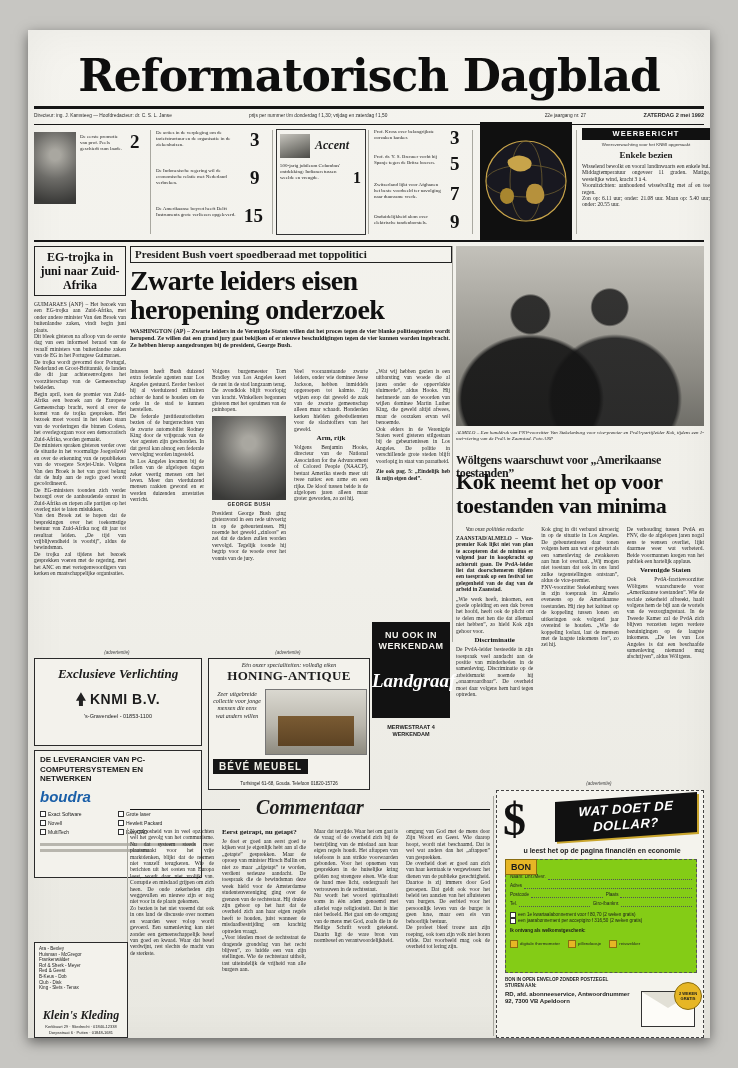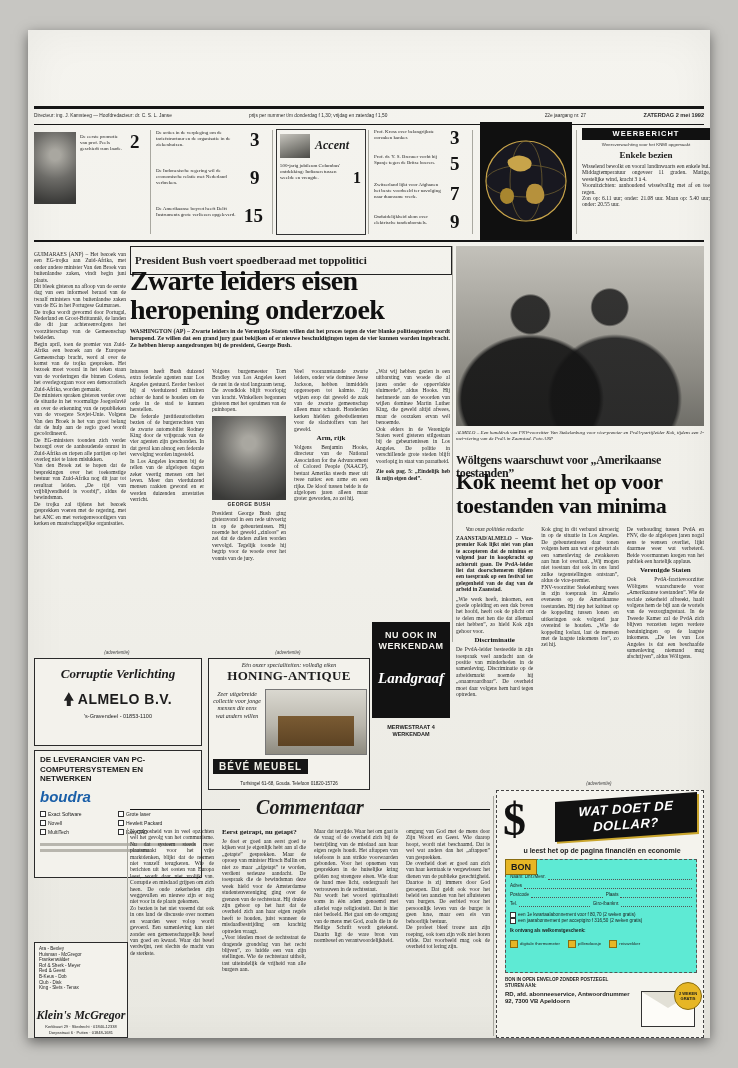--- a/index.html
+++ b/index.html
@@ -9,21 +9,21 @@
          background:linear-gradient(180deg,#f5f4ef 0%,#f0efe9 55%,#e9e8e1 100%);
          box-shadow:0 4px 12px rgba(0,0,0,.5), inset 0 0 45px rgba(0,0,0,.05)}
   .a{position:absolute}
   .rule{position:absolute;background:#161616}
   .vr{position:absolute;width:1px;background:#a9a8a0}
   .bt{font:5.5px/6.4px "Liberation Serif",serif;text-align:justify;white-space:pre-line;color:#232323}
   .brief{font:5px/5.9px "Liberation Serif",serif;color:#1d1d1d;text-align:left}
   .pg{font:bold 19px/1 "Liberation Serif",serif;color:#141414}
   .masthead{font:bold 44px/1 "DejaVu Serif",serif;letter-spacing:-1px;color:#0e0e0e;text-align:center;width:100%}
   .inf{font:4.8px/1 "Liberation Sans",sans-serif;color:#2a2a2a}
-  .kickbox{border:1px solid #222;font:bold 11px/13px "Liberation Serif",serif;padding:7px 4px;background:transparent}
+  .kickbox{border:1px solid #222;font:bold 11px/13px "Liberation Serif",serif;padding:1px 4px;background:transparent}
   .h1{font:bold 28px/29px "Liberation Serif",serif;letter-spacing:-.6px;color:#101010}
   .h2{font:bold 22px/24px "Liberation Serif",serif;letter-spacing:-.4px;color:#101010}
   .h3{font:bold 12px/14px "Liberation Serif",serif;color:#101010}
   .lead{font:bold 6px/7.2px "Liberation Serif",serif;text-align:justify;white-space:pre-line;color:#161616}
   .sh{font:bold 7px/9px "Liberation Serif",serif;text-align:center;padding:2px 0 1px 0;color:#141414}
   .cols{position:absolute;display:flex;gap:8px}
   .col{flex:1 1 0;overflow:hidden}
   .cap{font:italic 5px/6px "Liberation Serif",serif;text-align:justify;color:#242424}
   .script{font-style:italic;font-weight:bold;font-family:"Liberation Serif",serif}
   .advl{font:italic 4.5px/1 "Liberation Sans",sans-serif;color:#444;text-align:center}
@@ -35,20 +35,21 @@
   .gift{font:4.4px/1 "Liberation Sans",sans-serif;color:#222;display:inline-flex;align-items:center;margin-right:4px}
   .gift .sq{width:6px;height:6px;background:#e6b625;border:1px solid #8a6d10;margin-right:2px;display:inline-block}
   .wline{background:#111;color:#fff;font:bold 7.5px/12px "Liberation Sans",sans-serif;text-align:center;letter-spacing:1px}
   .photo{background:radial-gradient(circle at 50% 32%, #a9a7a0 10%, #6d6c68 45%, #3a3a38 90%)}
 </style>
 </head>
 <body>
 
 <div class="paper">
 
+  <div class="a masthead" style="top:24px">Reformatorisch Dagblad</div>
   <div class="rule" style="top:76px;left:6px;right:6px;height:3px"></div>
   <div class="a" style="top:82px;left:6px;right:6px;height:10px">
     <span class="a inf" style="left:0;top:2px">Directeur: ing. J. Kamsteeg  —  Hoofdredacteur: dr. C. S. L. Janse</span>
     <span class="a inf" style="left:215px;top:2px">prijs per nummer t/m donderdag f 1,30; vrijdag en zaterdag f 1,50</span>
     <span class="a inf" style="right:118px;top:2px">22e jaargang nr. 27</span>
     <span class="a inf" style="right:0;top:1px;font-weight:bold;font-size:5.6px">ZATERDAG 2 mei 1992</span>
   </div>
   <div class="rule" style="top:94px;left:6px;right:6px;height:1px"></div>
 
   <div class="a" style="top:96px;left:6px;right:6px;height:112px">
@@ -103,20 +104,21 @@
       <div style="font:bold 9px/10px 'Liberation Serif',serif;text-align:center;margin-top:3px">Enkele bezien</div>
       <div class="bt" style="margin-top:3px">Wisselend bewolkt en vooral landinwaarts een enkele bui. Middagtemperatuur ongeveer 11 graden. Matige, westelijke wind, kracht 3 à 4.
 Vooruitzichten: aanhoudend wisselvallig met af en toe regen.
 Zon op: 6.11 uur; onder: 21.08 uur. Maan op: 5.40 uur; onder: 20.55 uur.</div>
     </div>
   </div>
 
   <div class="rule" style="top:210px;left:6px;right:6px;height:2px"></div>
 
   <div class="a" style="left:6px;top:216px;width:92px">
+    <div style="border:1px solid #222;padding:3px 2px;text-align:center" class="h3">EG-trojka in juni naar Zuid-Afrika</div>
     <div class="bt" style="margin-top:5px;height:336px;overflow:hidden">GUIMARAES (ANP) – Het bezoek van een EG-trojka aan Zuid-Afrika, met onder andere minister Van den Broek van buitenlandse zaken, vindt begin juni plaats.
 Dit bleek gisteren na afloop van de eerste dag van een informeel beraad van de twaalf ministers van buitenlandse zaken van de EG in het Portugese Guimaraes.
 De trojka wordt gevormd door Portugal, Nederland en Groot-Brittannië, de landen die dit jaar achtereenvolgens het voorzitterschap van de Gemeenschap bekleden.
 Begin april, toen de premier van Zuid-Afrika een bezoek aan de Europese Gemeenschap bracht, werd al over de komst van de trojka gesproken. Het bezoek moet vooral in het teken staan van de vorderingen die binnen Codesa, het overlegorgaan voor een democratisch Zuid-Afrika, worden gemaakt.
 De ministers spraken gisteren verder over de situatie in het voormalige Joegoslavië en over de erkenning van de republieken van de vroegere Sovjet-Unie. Volgens Van den Broek is het van groot belang dat de hulp aan de regio goed wordt gecoördineerd.
 De EG-ministers toonden zich verder bezorgd over de aanhoudende onrust in Zuid-Afrika en riepen alle partijen op het overleg niet te laten mislukken.
 Van den Broek zei te hopen dat de besprekingen over het toekomstige bestuur van Zuid-Afrika nog dit jaar tot resultaat leiden. „De tijd van vrijblijvendheid is voorbij”, aldus de bewindsman.
 De trojka zal tijdens het bezoek gesprekken voeren met de regering, met het ANC en met vertegenwoordigers van kerken en maatschappelijke organisaties.</div>
   </div>
 
@@ -174,24 +176,24 @@
       <div class="bt">Ook PvdA-fractievoorzitter Wöltgens waarschuwde voor „Amerikaanse toestanden”. Wie de sociale zekerheid afbreekt, haalt volgens hem de bijl aan de wortels van de verzorgingsstaat. In de Tweede Kamer zal de PvdA zich blijven verzetten tegen verdere bezuinigingen op de laagste inkomens. „De les van Los Angeles is dat een beschaafde samenleving niemand mag afschrijven”, aldus Wöltgens.</div>
     </div>
   </div>
 
   <div class="a advl" style="left:6px;top:621px;width:166px">(advertentie)</div>
   <div class="a advl" style="left:180px;top:621px;width:160px">(advertentie)</div>
   <div class="a advl" style="left:344px;top:621px;width:78px">(advertentie)</div>
   <div class="a advl" style="left:468px;top:752px;width:206px">(advertentie)</div>
 
   <div class="a adbox" style="left:6px;top:628px;width:166px;height:86px">
-    <div style="font:italic bold 13px/14px 'Liberation Serif',serif;text-align:center;margin-top:8px">Corruptie Verlichting</div>
+    <div style="font:italic bold 13px/14px 'Liberation Serif',serif;text-align:center;margin-top:8px">Exclusieve Verlichting</div>
     <div style="text-align:center;margin-top:8px">
       <span style="display:inline-block;width:10px;height:14px;background:#222;clip-path:polygon(50% 0,100% 60%,70% 60%,70% 100%,30% 100%,30% 60%,0 60%);vertical-align:middle"></span>
-      <span style="font:bold 14px/14px 'Liberation Sans',sans-serif;letter-spacing:.5px;vertical-align:middle">ALMELO B.V.</span>
+      <span style="font:bold 14px/14px 'Liberation Sans',sans-serif;letter-spacing:.5px;vertical-align:middle">KNMI B.V.</span>
     </div>
     <div style="font:5.5px/6px 'Liberation Sans',sans-serif;text-align:center;margin-top:6px">'s-Gravendeel - 01853-1100</div>
   </div>
 
   <div class="a adbox" style="left:6px;top:720px;width:166px;height:126px">
     <div style="font:bold 8px/9.5px 'Liberation Sans',sans-serif;margin:4px 5px 0 5px">DE LEVERANCIER VAN PC-COMPUTERSYSTEMEN EN NETWERKEN</div>
     <div style="font:italic bold 15px/16px 'Liberation Sans',sans-serif;color:#1a5fa8;margin:5px 5px 0 5px">boudra</div>
     <div style="display:flex;flex-wrap:wrap;margin:5px 5px 0 5px">
       <div style="width:50%;font:5px/9px 'Liberation Sans',sans-serif"><span class="cb"></span><span>Exact Software</span></div>
       <div style="width:50%;font:5px/9px 'Liberation Sans',sans-serif"><span class="cb"></span><span>Grote laser</span></div>
@@ -213,21 +215,21 @@
     <div style="position:absolute;left:56px;top:30px;width:100px;height:64px;background:linear-gradient(180deg,#dad8d0,#b9b6ac 55%,#8d8a7f);border:1px solid #777">
       <div style="position:absolute;left:12px;bottom:8px;width:76px;height:30px;background:linear-gradient(180deg,#7a5b33,#5d4324)"></div>
     </div>
     <div style="position:absolute;left:4px;top:100px;font:bold 10px/11px 'Liberation Sans',sans-serif;letter-spacing:1px;background:#161616;color:#f2f1ea;padding:2px 6px">BÉVÉ MEUBEL</div>
     <div style="position:absolute;left:4px;right:4px;bottom:3px;font:4.6px/5px 'Liberation Sans',sans-serif;text-align:center">Turfsingel 61-68, Gouda. Telefoon 01820-15726</div>
   </div>
 
   <div class="a" style="left:344px;top:592px;width:78px;height:130px">
     <div style="background:#121212;color:#f5f4ee;height:96px">
       <div style="font:bold 9px/11px 'Liberation Sans',sans-serif;text-align:center;padding-top:8px;letter-spacing:.5px">NU OOK IN WERKENDAM</div>
-      <div class="script" style="font-size:15px;text-align:center;margin-top:18px;color:#fff">Landgraaf</div>
+      <div class="script" style="font-size:19px;text-align:center;margin-top:18px;color:#fff">Landgraaf</div>
     </div>
     <div style="font:bold 5.5px/7px 'Liberation Sans',sans-serif;text-align:center;margin-top:6px">MERWESTRAAT 4  WERKENDAM</div>
   </div>
 
   <div class="a" style="left:102px;top:766px;width:360px;height:26px">
     <div class="rule" style="left:0;top:13px;width:110px;height:1px"></div>
     <div class="script" style="position:absolute;left:0;right:0;top:0;text-align:center;font-size:20px">Commentaar</div>
     <div class="rule" style="right:0;top:13px;width:110px;height:1px"></div>
   </div>
   <div class="cols" style="left:102px;top:798px;width:360px;height:208px">
@@ -251,32 +253,32 @@
     <div style="padding:3px 4px 0 4px;font:4.6px/5.6px 'Liberation Sans',sans-serif">
       <div>Ara - Bexley</div>
       <div>Huisman - McGregor</div>
       <div>Frankenwälder</div>
       <div>Rof &amp; Sherk - Meyer</div>
       <div>Red &amp; Geest</div>
       <div>B-Keus - Dob</div>
       <div>Club - Disk</div>
       <div>King - Slets - Tenax</div>
     </div>
-    <div class="script" style="position:absolute;left:0;right:0;bottom:14px;text-align:center;font-size:12px">Klein's McGregor</div>
+    <div class="script" style="position:absolute;left:0;right:0;bottom:14px;text-align:center;font-size:12px">Klein's Kleding</div>
     <div style="position:absolute;left:0;right:0;bottom:8px;font:4px/5px 'Liberation Sans',sans-serif;text-align:center">Kerkbuurt 29 · Sliedrecht · 01840-12338</div>
     <div style="position:absolute;left:0;right:0;bottom:2px;font:4px/5px 'Liberation Sans',sans-serif;text-align:center">Dorpsstraat 6 · Putten · 01848-1681</div>
   </div>
 
   <div class="a" style="left:468px;top:760px;width:206px;height:246px;border:1px dashed #444;background:#f4f3ed">
     <div style="position:absolute;left:6px;top:6px;font:bold 46px/46px 'Liberation Serif',serif;color:#111">$</div>
     <div style="position:absolute;left:58px;top:6px;width:142px;height:40px;background:#111;transform:skewY(-4deg);box-shadow:2px 2px 0 #c9a52c">
       <div style="font:italic bold 13px/16px 'Liberation Sans',sans-serif;color:#fff;text-align:center;padding-top:4px;letter-spacing:.5px">WAT DOET DE DOLLAR?</div>
     </div>
     <div style="position:absolute;left:10px;top:56px;width:190px;font:bold 7px/8px 'Liberation Sans',sans-serif;text-align:center">u leest het op de pagina financiën en economie</div>
-    <div style="position:absolute;left:8px;top:68px;width:190px;height:112px;border:1px dashed #555;background:#5eead4">
+    <div style="position:absolute;left:8px;top:68px;width:190px;height:112px;border:1px dashed #555;background:#84cc16">
       <div style="position:absolute;left:-1px;top:-1px;background:#e6b625;border:1px solid #8a6d10;font:bold 9px/10px 'Liberation Sans',sans-serif;padding:2px 5px">BON</div>
       <div style="margin-top:14px">
         <div class="frow">
             <span class="flab">Naam: Dhr./Mevr.</span>
             <span class="fline"></span>
           </div>
         <div class="frow">
             <span class="flab">Adres</span>
             <span class="fline"></span>
           </div>

